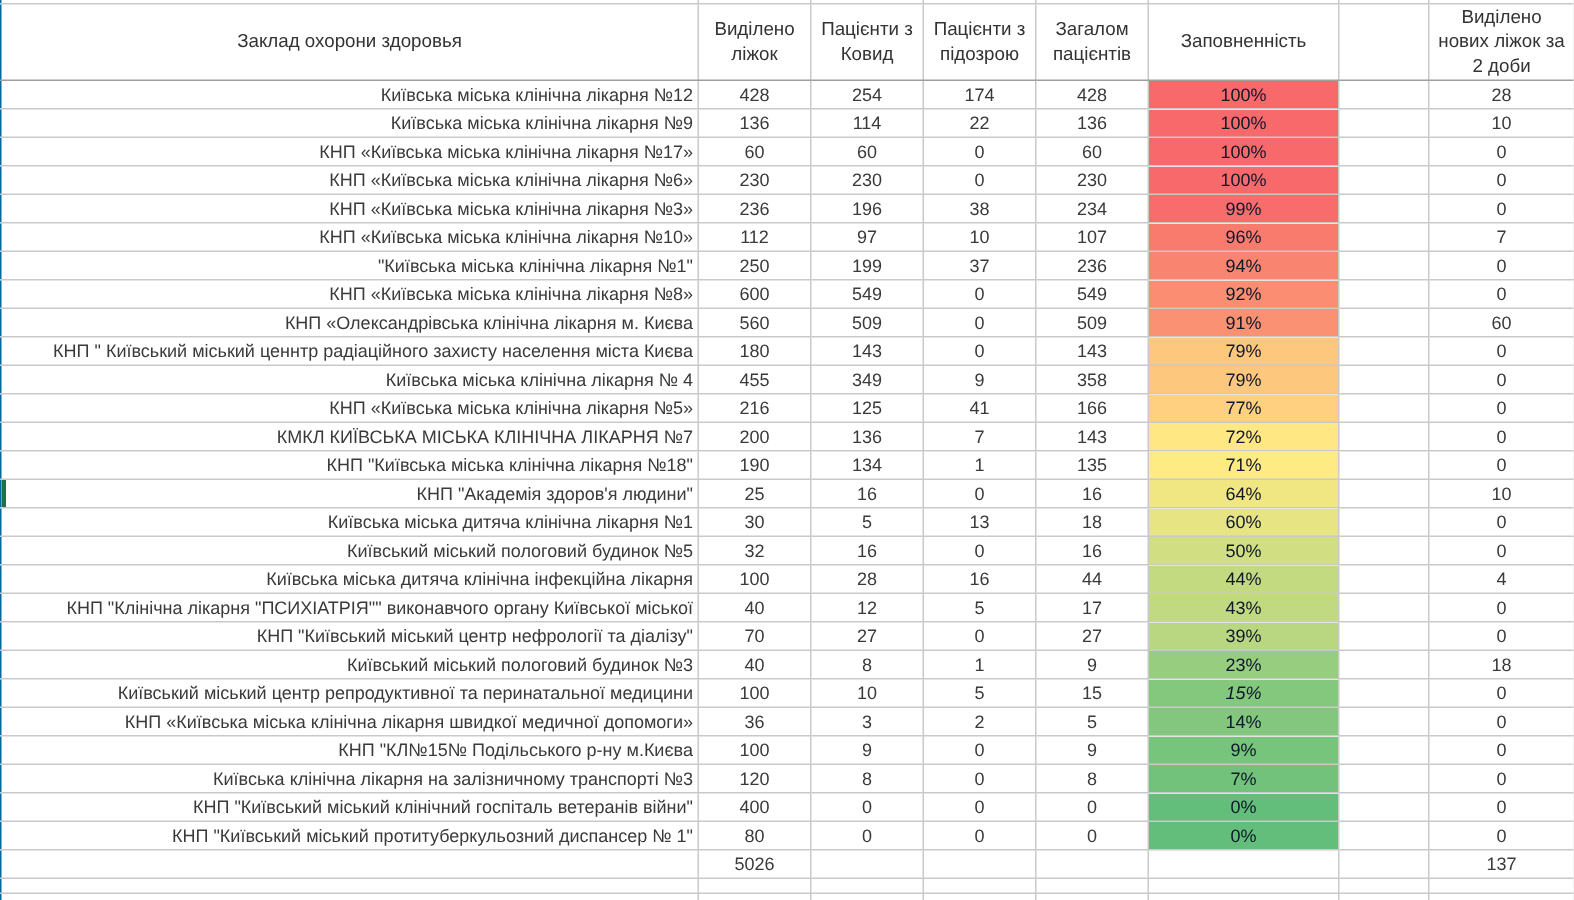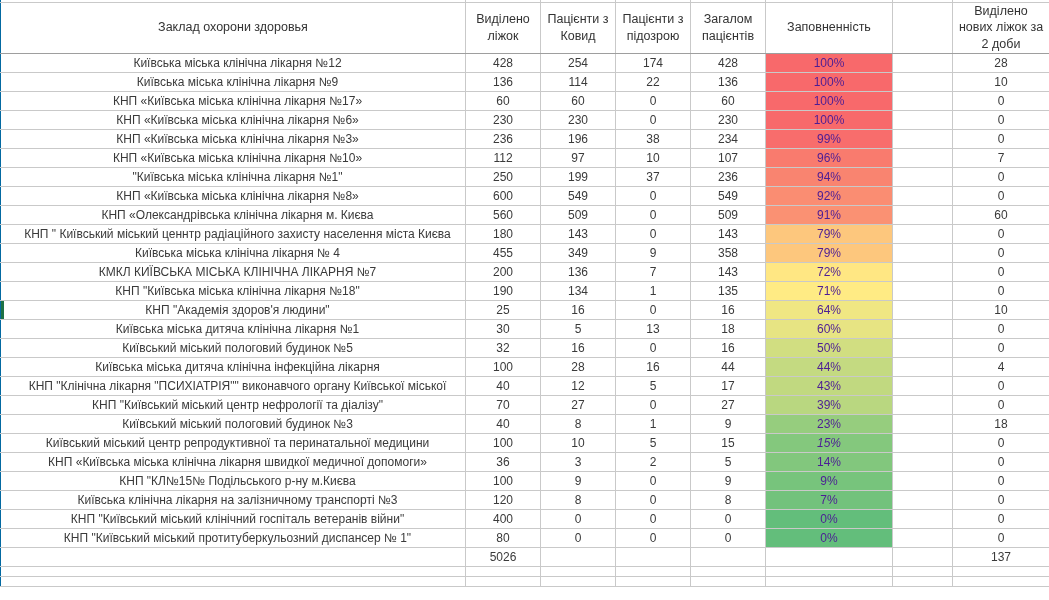--- a/index.html
+++ b/index.html
@@ -34,26 +34,26 @@
     line-height: 1.35;
     white-space: normal;
     color: #333333;
     border-bottom: 1px solid #9e9e9e;
   }
   tbody td {
     height: 19px;
     font-size: 12px;
   }
   td.name {
-    text-align: center;
+    text-align: right;
     position: relative;
     padding-left: 12px;
   }
   td.num, td.pct { text-align: center; }
-  td.pct { color: #4c1d95; }
+  td.pct { color: #0f172a; }
   tr.filler td { height: 10px; }
   .row-marker {
     position: absolute;
     left: 0; top: 0; bottom: 0;
     width: 3px;
   }
 </style>
 </head>
 <body>
 
@@ -196,20 +196,30 @@
           <td class="name">Київська міська клінічна лікарня № 4</td>
           <td class="num">455</td>
           <td class="num">349</td>
           <td class="num">9</td>
           <td class="num">358</td>
           <td class="pct" style="background: rgb(253, 199, 125);">79%</td>
           <td class="num"></td>
           <td class="num">0</td>
         </tr>
         <tr>
+          <td class="name">КНП «Київська міська клінічна лікарня №5»</td>
+          <td class="num">216</td>
+          <td class="num">125</td>
+          <td class="num">41</td>
+          <td class="num">166</td>
+          <td class="pct" style="background: rgb(254, 208, 127);">77%</td>
+          <td class="num"></td>
+          <td class="num">0</td>
+        </tr>
+        <tr>
           <td class="name">КМКЛ КИЇВСЬКА МІСЬКА КЛІНІЧНА ЛІКАРНЯ №7</td>
           <td class="num">200</td>
           <td class="num">136</td>
           <td class="num">7</td>
           <td class="num">143</td>
           <td class="pct" style="background: rgb(255, 231, 131);">72%</td>
           <td class="num"></td>
           <td class="num">0</td>
         </tr>
         <tr>

